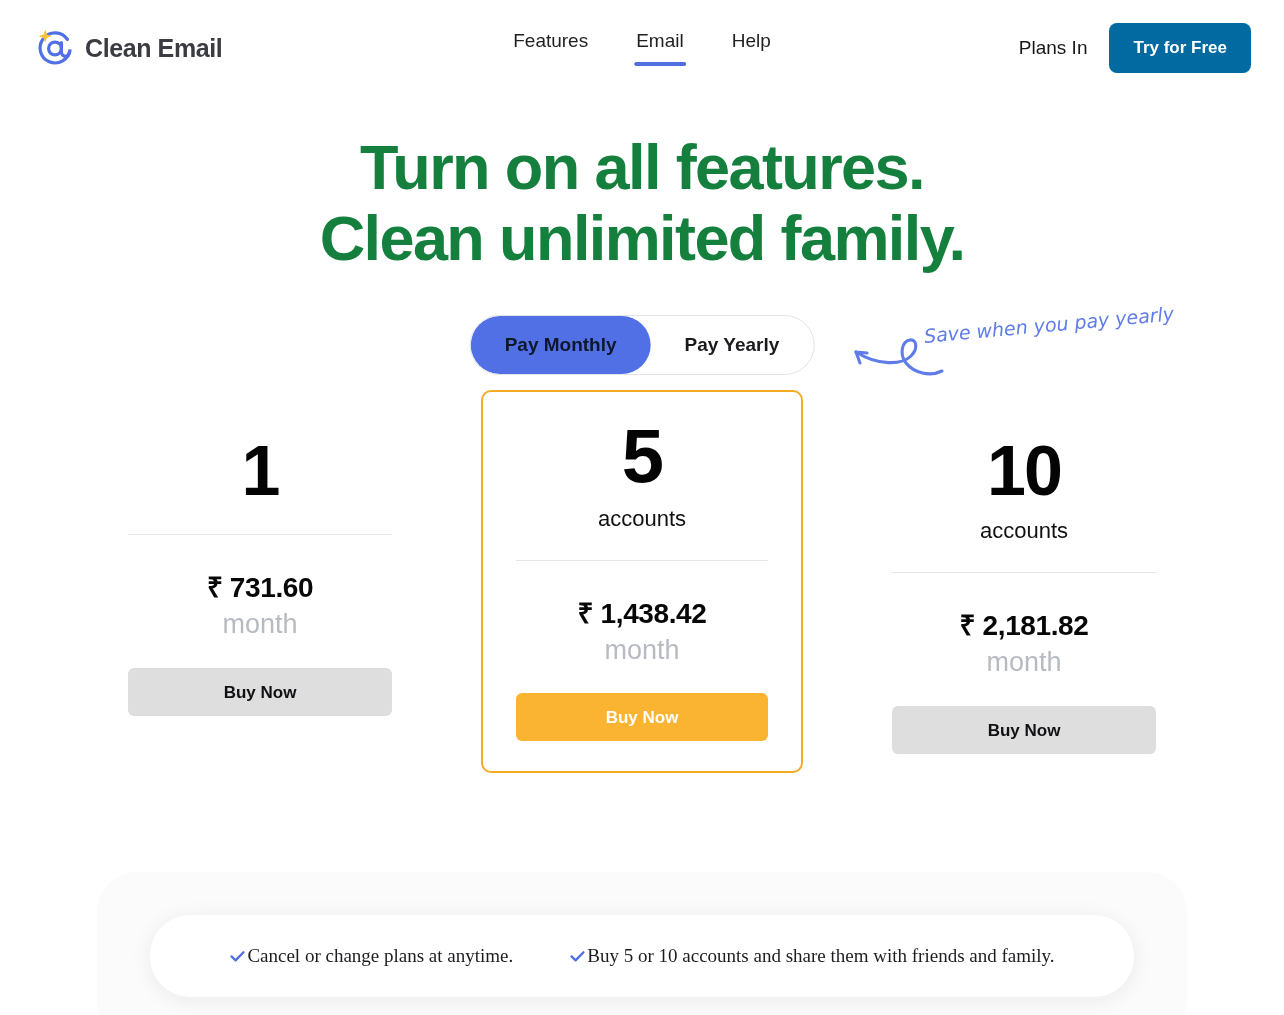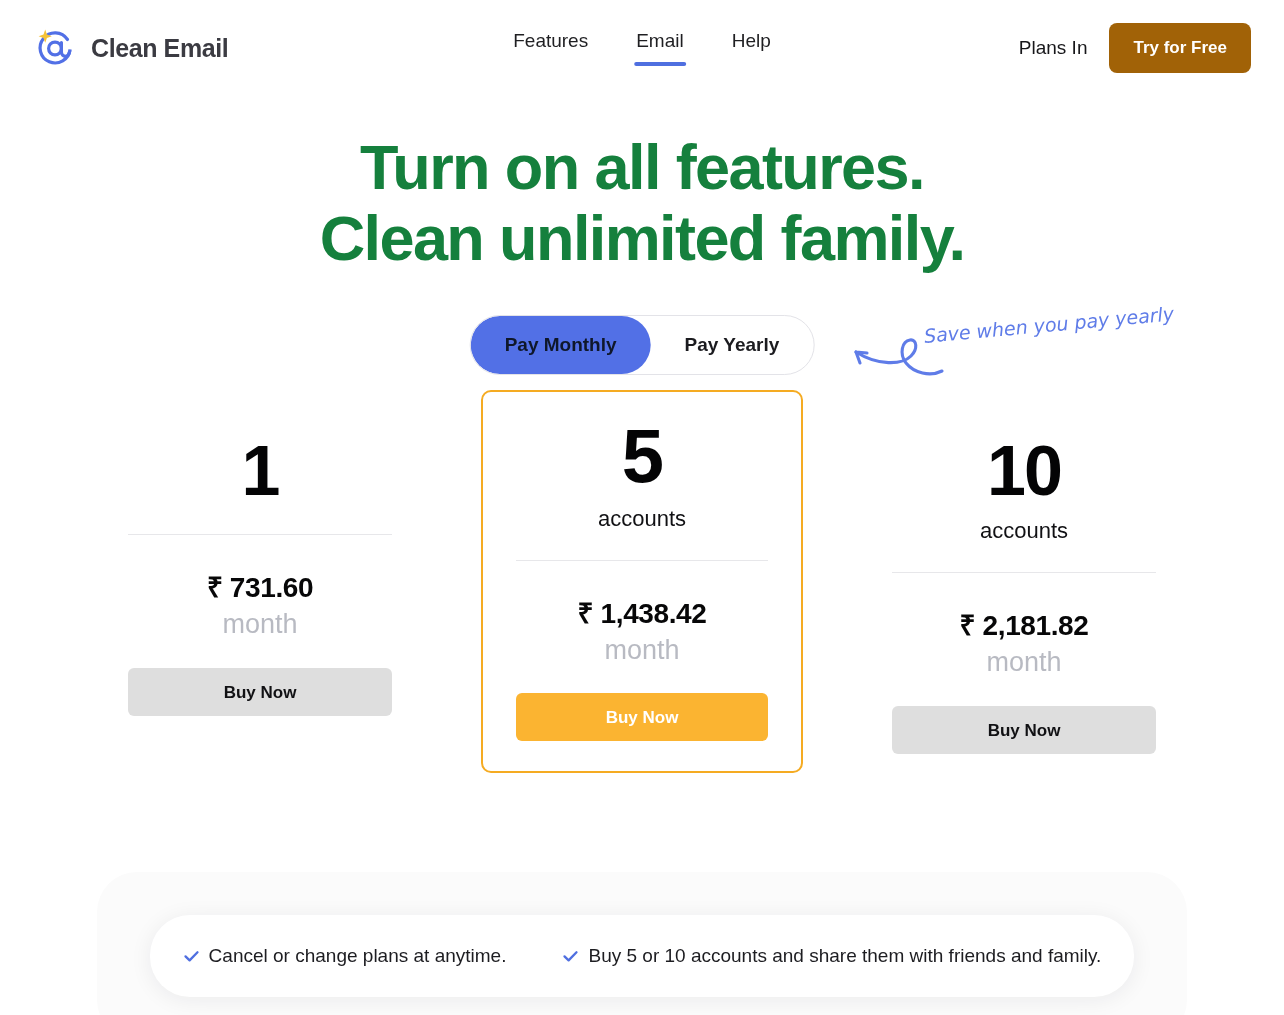--- a/index.html
+++ b/index.html
@@ -22,21 +22,21 @@
     height: 96px;
     display: flex;
     align-items: center;
     position: relative;
     padding: 0 34px;
     box-sizing: border-box;
   }
   .brand {
     display: flex;
     align-items: center;
-    gap: 15px;
+    gap: 9px;
     cursor: pointer;
   }
   .brand-mark {
     width: 42px;
     height: 42px;
     display: block;
     flex: none;
   }
   .brand-name {
     font-size: 25px;
@@ -83,21 +83,21 @@
     align-items: center;
     gap: 22px;
   }
   .signin {
     font-size: 19px;
     color: #17171a;
     cursor: pointer;
     white-space: nowrap;
   }
   .cta-btn {
-    background: #a16207;
+    background: #0369a1;
     color: #ffffff;
     font-size: 17px;
     font-weight: bold;
     border: none;
     border-radius: 8px;
     padding: 0 24px;
     height: 50px;
     line-height: 50px;
     cursor: pointer;
     white-space: nowrap;
@@ -282,24 +282,25 @@
     box-shadow: 0 3px 22px rgba(30, 30, 45, 0.07);
     display: flex;
     align-items: center;
     justify-content: center;
     gap: 56px;
     z-index: 2;
   }
   .benefit {
     display: flex;
     align-items: center;
-    gap: 9px;
+    gap: 1px;
     font-size: 19px;
     color: #1d1d21;
     white-space: nowrap;
+    font-family: Liberation Serif, serif;
   }
   .check-icon {
     width: 17px;
     height: 17px;
     flex: none;
     display: block;
   }
 </style>
 </head>
 <body>

